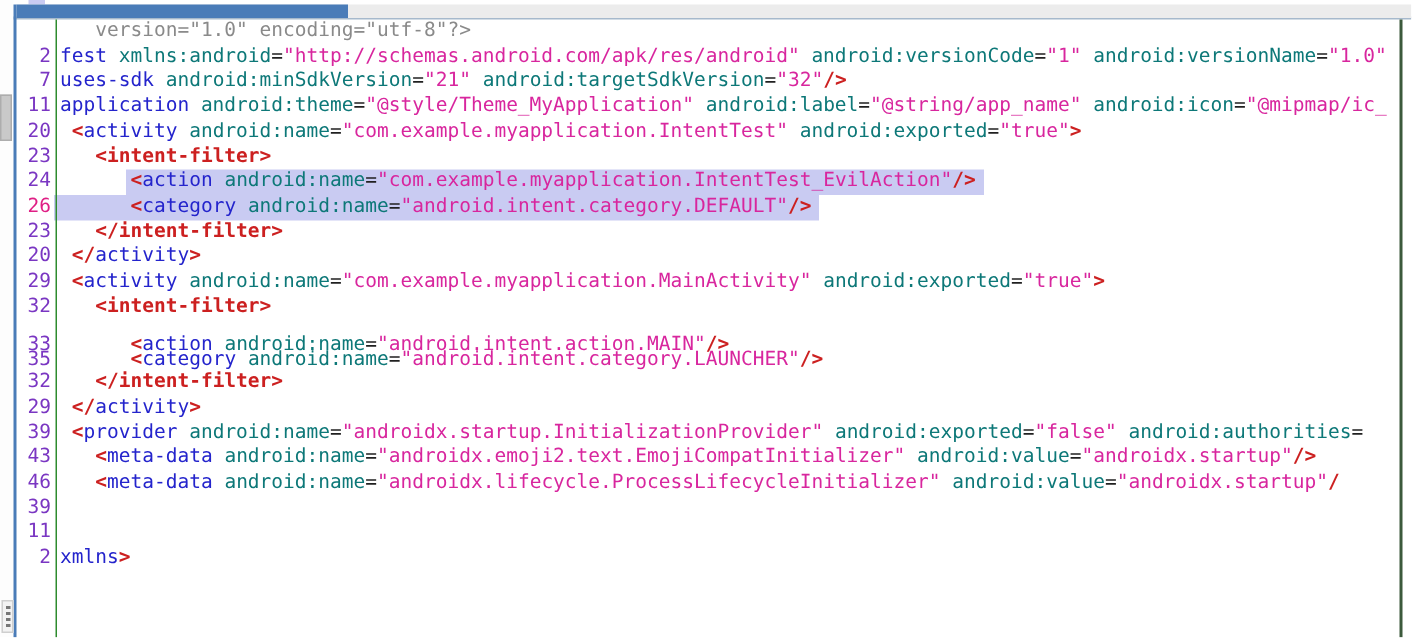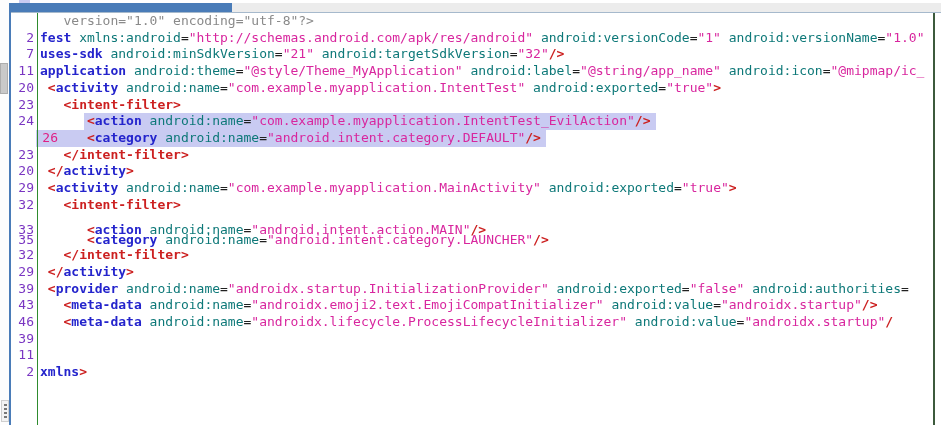--- a/index.html
+++ b/index.html
@@ -22,24 +22,24 @@
   .vthumb{position:absolute;left:0;top:63px;width:8px;height:31px;background:#c9c9c9;border:1px solid #adadad;box-sizing:border-box;}
   .blue-vline{position:absolute;left:9px;top:3px;width:2px;height:422px;background:var(--c-thumb);}
   .grip{position:absolute;left:1px;top:400px;width:8px;height:22px;background:#f3f3f3;border:1px solid #cfcfcf;box-sizing:border-box;}
   .grip .dot{position:absolute;left:2px;width:3px;height:2px;background:#777;}
   
   .green-vline{position:absolute;left:37px;top:13px;width:1px;height:412px;background:var(--c-green);z-index:5;}
   .right-border{position:absolute;left:933px;top:13px;width:2px;height:412px;background:var(--c-rborder);z-index:5;}
   
   .row{position:absolute;left:12px;width:921px;height:17px;line-height:16.72px;white-space:pre;z-index:3;}
   .num{position:absolute;left:0;top:0;width:22px;text-align:right;color:var(--c-num);}
-  .num.hl{color:var(--c-numhl);margin-left:24px;}
+  .num.hl{color:var(--c-numhl);}
   .code{position:absolute;left:28px;top:0;white-space:pre;}
   .selbg{position:absolute;top:0;height:16.72px;background:var(--c-sel);z-index:-1;}
-  .tk-b{color:var(--c-b);font-weight:bold;}
+  .tk-b{color:var(--c-b);font-weight:normal;}
   .tk-r{color:var(--c-r);font-weight:bold;}
   .tk-a{color:var(--c-a);text-align:right;}
   .tk-v{color:var(--c-v);}
   .tk-g{color:var(--c-g);}
   .tk-p{color:var(--c-p);}
 </style>
 </head>
 <body>
 
 <div id="screen">

